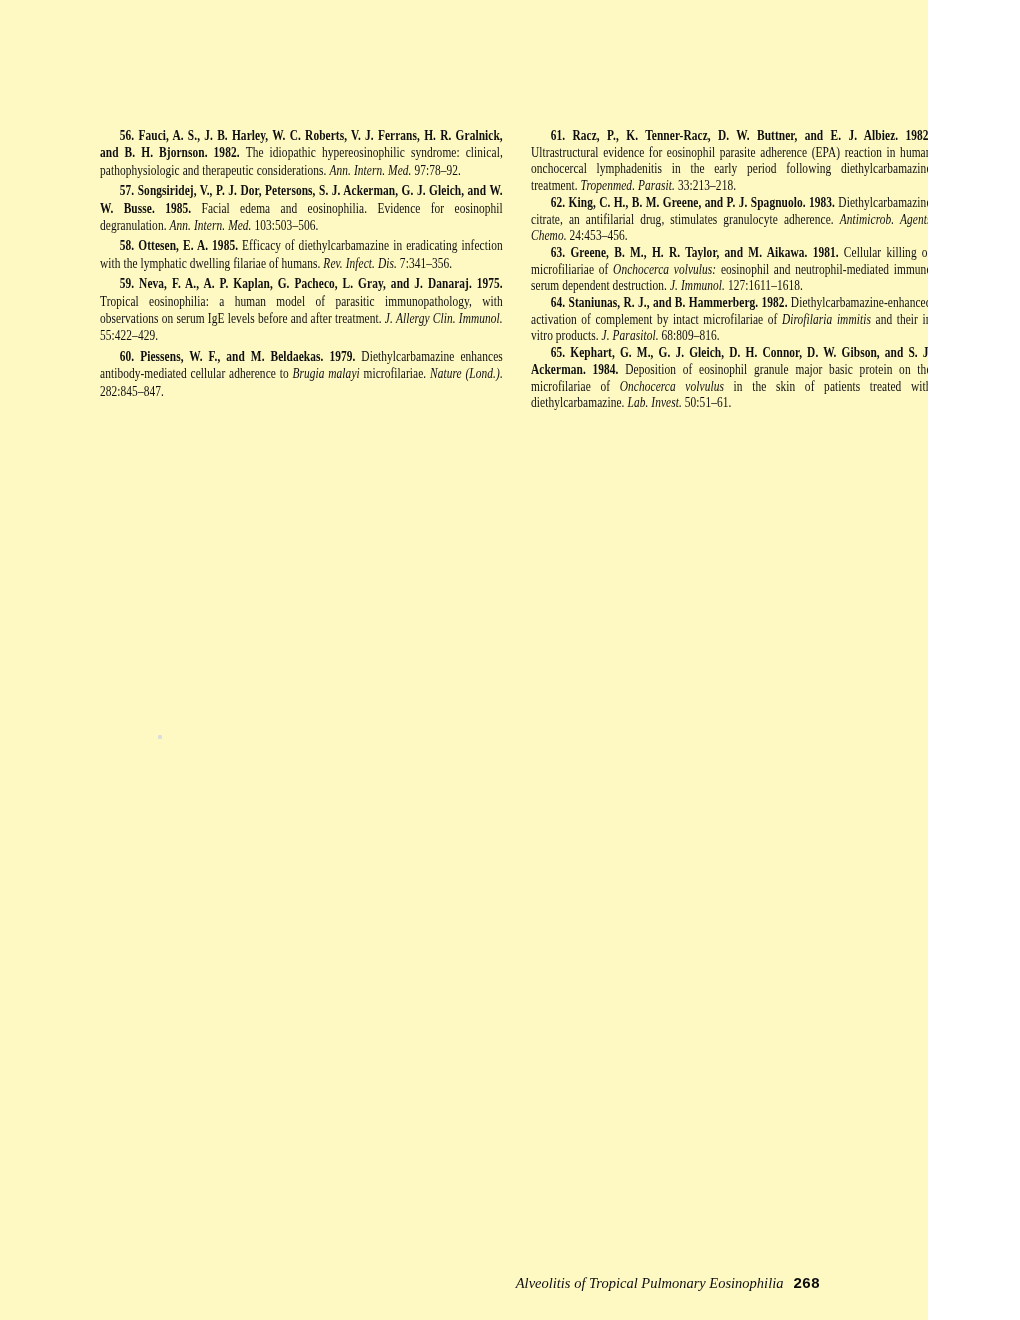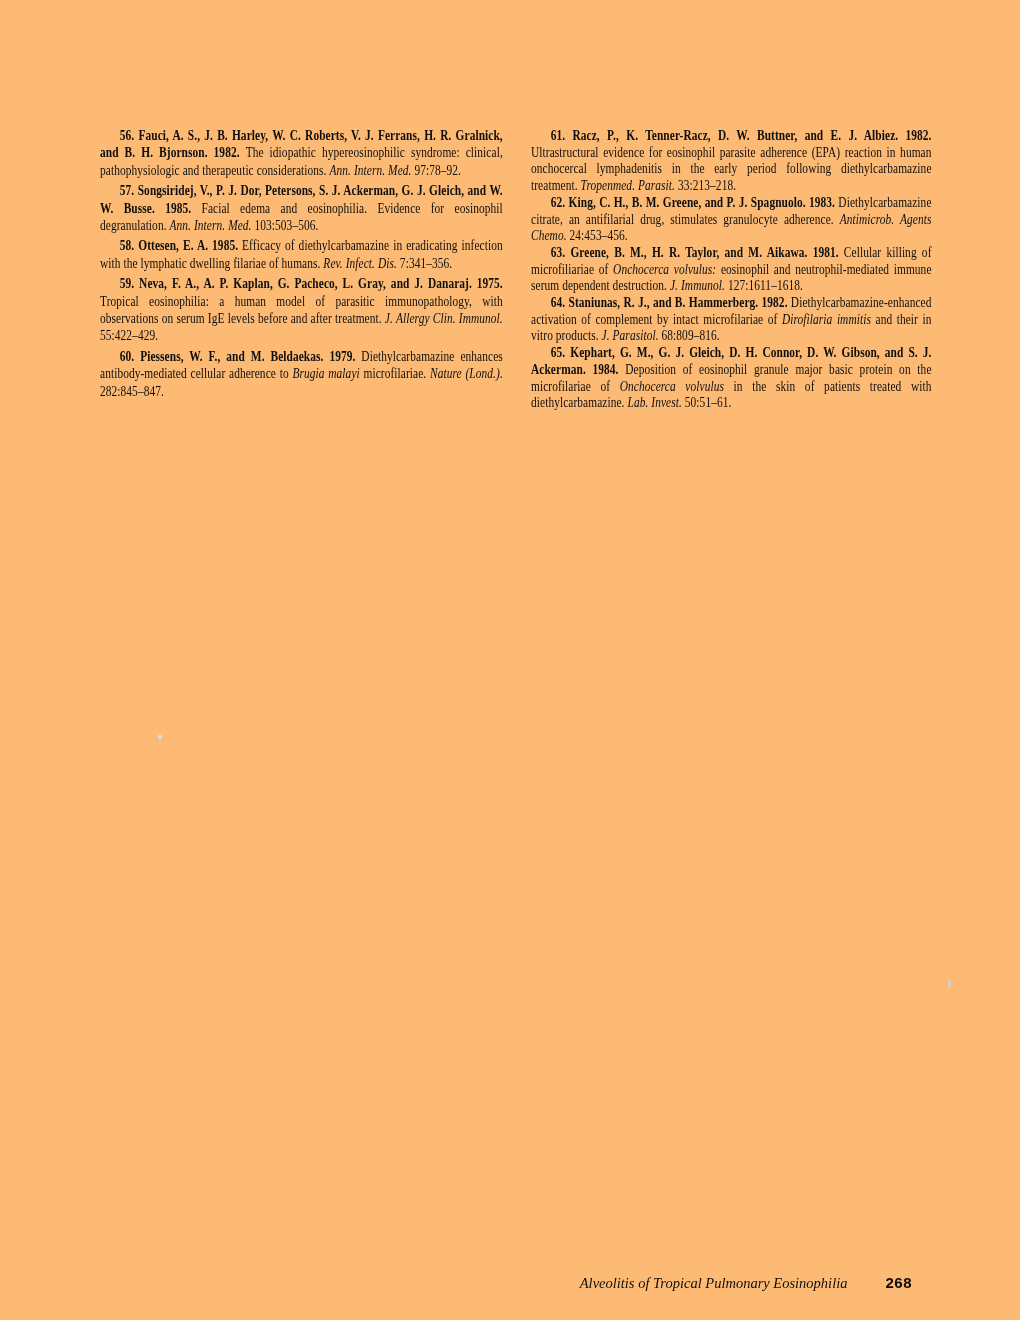--- a/index.html
+++ b/index.html
@@ -2,23 +2,23 @@
 <html><head>
 <meta charset="utf-8">
 <style>
   html, body {
     margin: 0;
     padding: 0;
     background: #ffffff;
   }
   .page {
     position: relative;
-    width: 1020px;
+    width: 928px;
     height: 1320px;
-    background: #fdba74;
+    background: #fef9c3;
     font-family: "Liberation Serif", serif;
     color: #0e0e0e;
     overflow: hidden;
     text-decoration: underline;
   }
   
   .ref-column {
     position: absolute;
     transform: scaleX(0.76);
     transform-origin: 0 0;
@@ -45,21 +45,21 @@
   .seg-bold   { font-weight: bold; }
   .seg-italic { font-style: italic; }
   .seg-roman  { font-weight: normal; font-style: normal; }
 
   .footer {
     position: absolute;
     top: 1274px;
     right: 108px;
     display: flex;
     align-items: baseline;
-    gap: 38px;
+    gap: 10px;
     white-space: nowrap;
   }
   .running-title {
     font-family: "Liberation Serif", serif;
     font-style: italic;
     font-size: 14.5px;
     color: #0e0e0e;
   }
   .page-number {
     font-family: "Liberation Sans", sans-serif;

